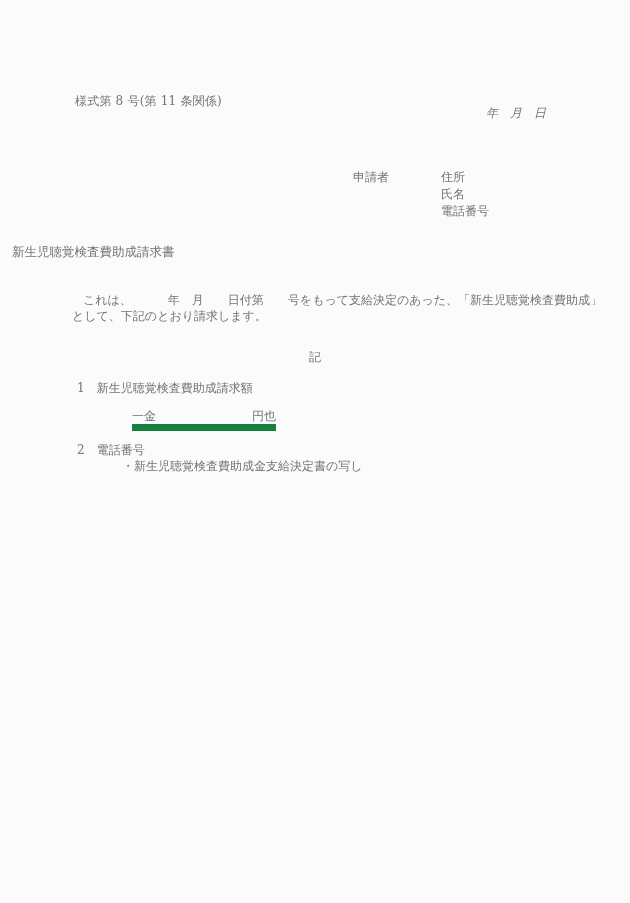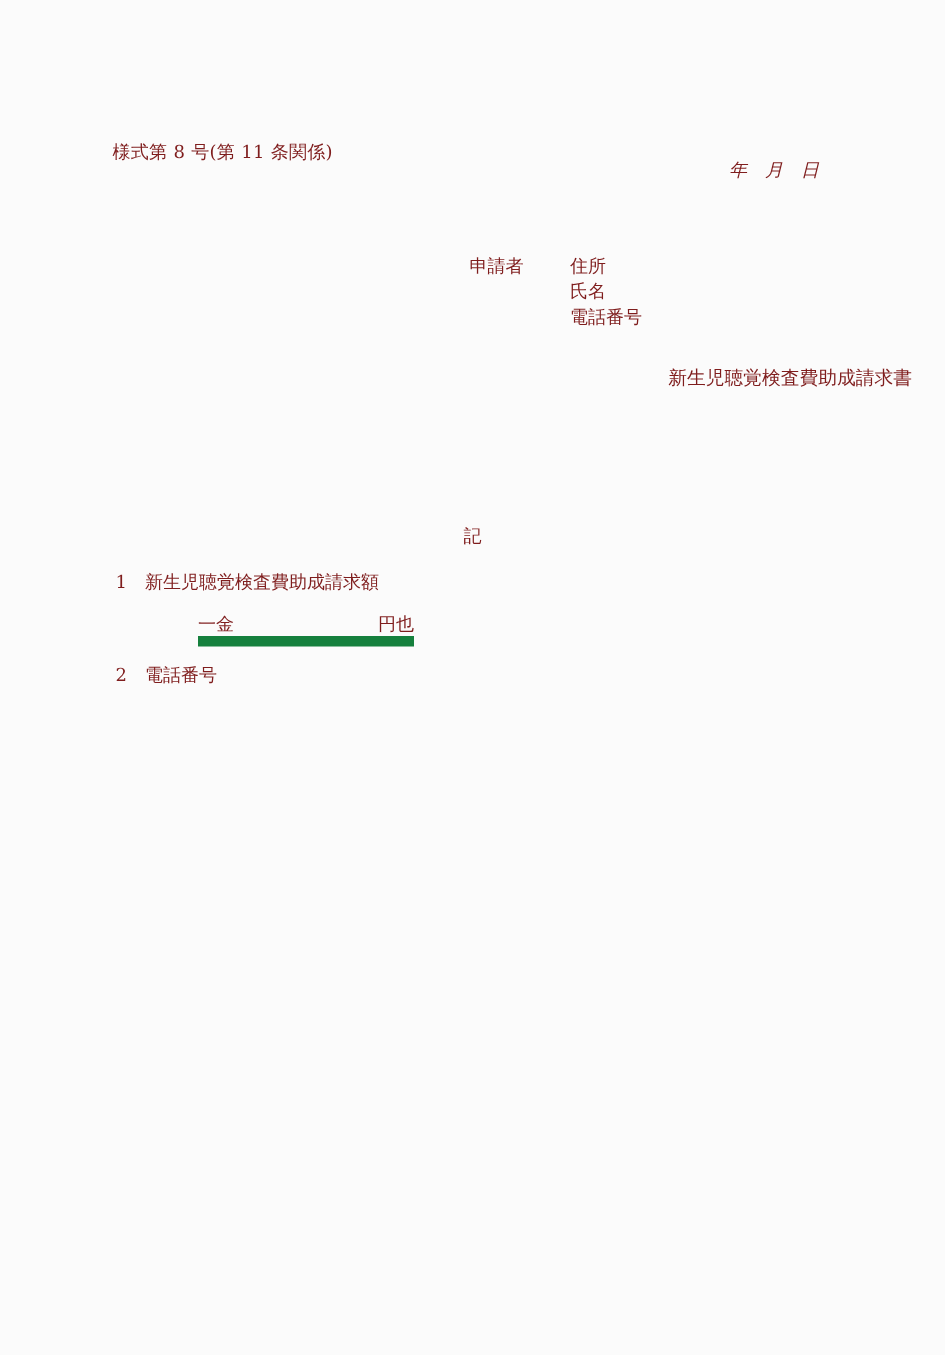--- a/index.html
+++ b/index.html
@@ -5,45 +5,45 @@
   html, body {
     margin: 0;
     padding: 0;
     background: #fbfbfb;
   }
   .page {
     position: relative;
     width: 630px;
     height: 903px;
     background: #fbfbfb;
-    color: #7f1d1d;
+    color: #737373;
     font-family: "DejaVu Serif", "Liberation Serif", serif;
     font-size: 12px;
     line-height: 1;
     overflow: hidden;
   }
   .abs { position: absolute; }
 
   .form-number { left: 75px; top: 95px; letter-spacing: 0.2px; }
 
   .date-line { right: 84px; top: 107px; font-style: italic; }
 
   .applicant-block {
     left: 313px; top: 169px;
     display: flex;
     align-items: flex-start;
   }
-  .applicant-label { line-height: 17px; }
-  .applicant-fields { margin-left: 31px; }
+  .applicant-label { line-height: 17px; margin-left: 40px; }
+  .applicant-fields { margin-left: 52px; }
   .applicant-fields div { line-height: 17px; }
 
   .doc-title {
-    left: 2px; top: 246px;
+    left: 12px; top: 246px;
     width: 606px;
-    text-align: right;
+    text-align: left;
     font-size: 12.5px;
     font-weight: normal;
     margin: 0;
   }
 
   .body-paragraph {
     left: 72px; top: 292px;
     width: 558px;
     margin: 0;
     line-height: 16px;
@@ -86,25 +86,27 @@
     <span class="applicant-label">申請者</span>
     <div class="applicant-fields">
       <div>住所</div>
       <div>氏名</div>
       <div>電話番号</div>
     </div>
   </div>
 
   <h1 class="abs doc-title">新生児聴覚検査費助成請求書</h1>
 
+  <p class="abs body-paragraph"><span class="line">これは、　　　年　月　　日付第　　号をもって支給決定のあった、「新生児聴覚検査費助成」</span><br><span class="line">として、下記のとおり請求します。</span></p>
 
   <div class="abs ki-heading">記</div>
 
   <div class="abs item-line item-1"><span>1</span>　<span>新生児聴覚検査費助成請求額</span></div>
 
   <div class="abs amount-line">
     <span class="amount-underline">一金　　　　　　　　円也</span>
   </div>
 
   <div class="abs item-line item-2"><span>2</span>　<span>電話番号</span></div>
 
+  <div class="abs attachment-bullet">・新生児聴覚検査費助成金支給決定書の写し</div>
 
 </div>
 
 </body></html>

